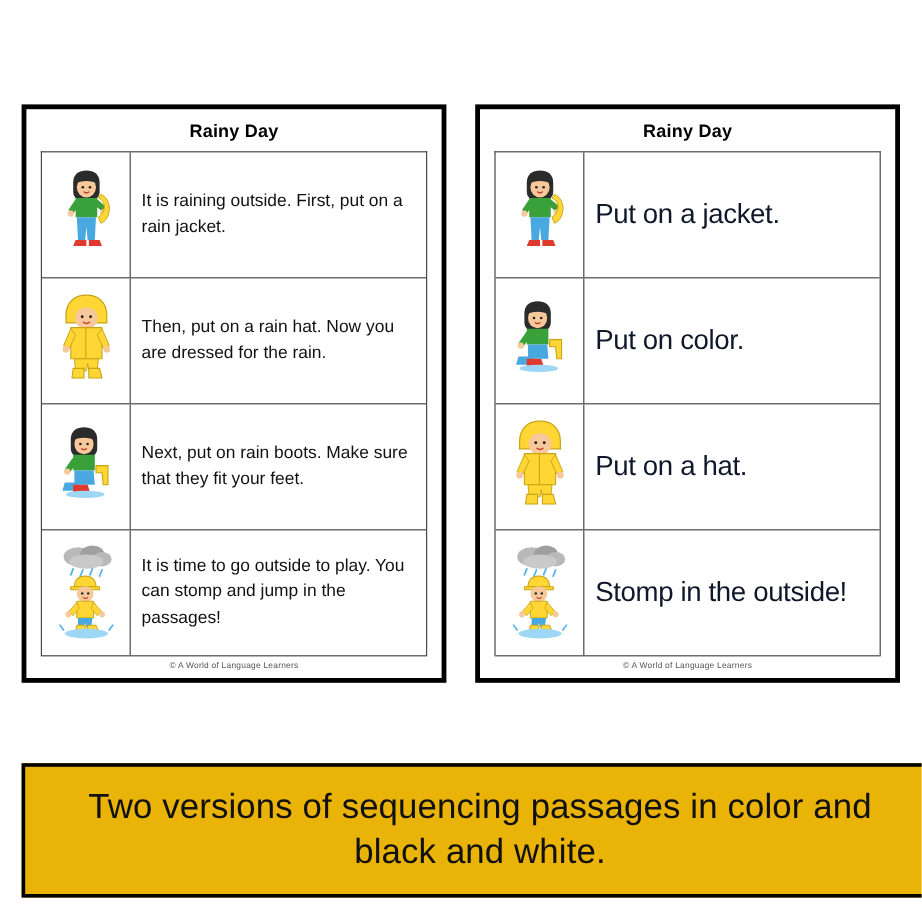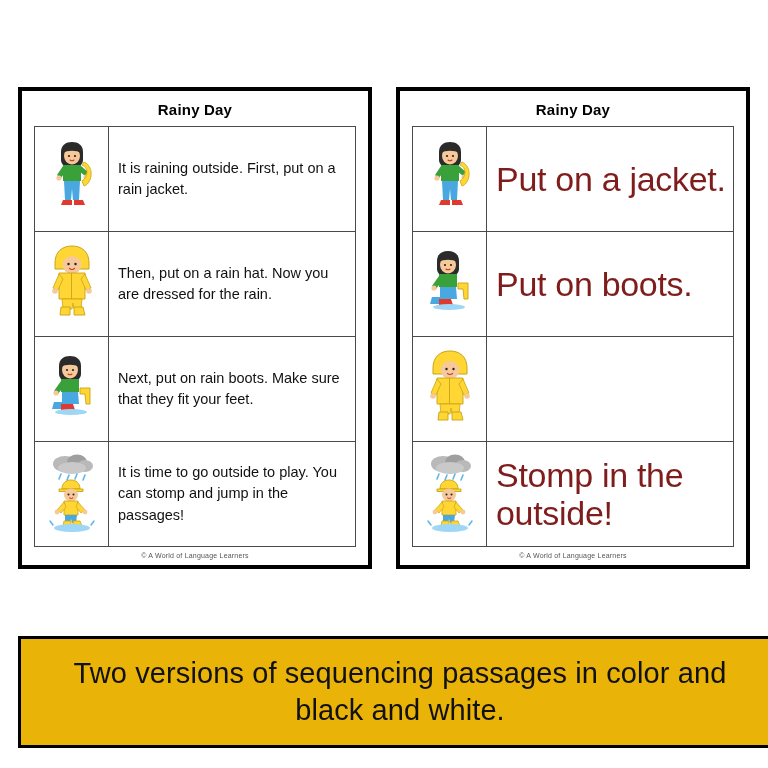--- a/index.html
+++ b/index.html
@@ -89,23 +89,23 @@
     padding: 4px 6px 4px 9px;
   }
 
   .passage-text {
     font-size: 14.5px;
     line-height: 1.45;
     color: #111111;
   }
 
   .simple-text {
-    font-size: 34px;
+    font-size: 23px;
     line-height: 1.12;
-    color: #7f1d1d;
+    color: #0f172a;
     letter-spacing: -0.3px;
   }
 
   .credit {
     text-align: center;
     font-size: 7px;
     color: #555555;
     padding-top: 5px;
     letter-spacing: 0.2px;
   }
@@ -328,21 +328,21 @@
               <path d="M20 27l-7 10 4 3 6-8z" fill="#3aa03a"></path>
               <circle cx="15" cy="39" r="2.6" fill="#f6c89a"></circle>
               <path d="M21 38h16l1 12H21z" fill="#4aa8e0"></path>
               <path d="M39 34h10v16h-4l-1-10h-5z" fill="#ffd633" stroke="#c8a415" stroke-width="0.9"></path>
               <path d="M13 48h12v7H11z" fill="#4aa8e0"></path>
               <path d="M20 50h12l2 6H20z" fill="#e03a2f"></path>
               <ellipse cx="30" cy="58" rx="16" ry="3" fill="#9ed7f5"></ellipse>
             </svg>
           </div>
           <div class="cell-txt">
-            <span class="simple-text">Put on boots.</span>
+            <span class="simple-text">Put on color.</span>
           </div>
         </div>
 
         <div class="trow">
           <div class="cell-img">
             <svg class="clip" width="60" height="82" viewBox="0 0 60 82" aria-hidden="true">
               <path d="M13 20c0-11 7-17 17-17s17 6 17 17v6H13z" fill="#ffd633" stroke="#c8a415" stroke-width="1"></path>
               <ellipse cx="30" cy="22" rx="9.5" ry="9" fill="#f6c89a"></ellipse>
               <circle cx="26.5" cy="21" r="1.2" fill="#222"></circle>
               <circle cx="33.5" cy="21" r="1.2" fill="#222"></circle>
@@ -350,20 +350,23 @@
               <path d="M17 30h26v26H17z" fill="#ffd633" stroke="#c8a415" stroke-width="0.9"></path>
               <path d="M29.5 30v26" stroke="#c8a415" stroke-width="0.9"></path>
               <path d="M17 31l-6 14 5 2 5-11z" fill="#ffd633" stroke="#c8a415" stroke-width="0.8"></path>
               <path d="M43 31l6 14-5 2-5-11z" fill="#ffd633" stroke="#c8a415" stroke-width="0.8"></path>
               <circle cx="13" cy="48" r="2.8" fill="#f6c89a"></circle>
               <circle cx="47" cy="48" r="2.8" fill="#f6c89a"></circle>
               <path d="M20 56h20l-1 10h-7l-1-6-1 6h-9z" fill="#ffd633" stroke="#c8a415" stroke-width="0.8"></path>
               <path d="M19 64h9v8h-10z" fill="#ffd633" stroke="#c8a415" stroke-width="0.9"></path>
               <path d="M32 64h9l2 8H32z" fill="#ffd633" stroke="#c8a415" stroke-width="0.9"></path>
             </svg>
+          </div>
+          <div class="cell-txt">
+            <span class="simple-text">Put on a hat.</span>
           </div>
         </div>
 
         <div class="trow">
           <div class="cell-img">
             <svg class="clip" width="62" height="86" viewBox="0 0 62 86" aria-hidden="true">
               <ellipse cx="24" cy="13" rx="12" ry="8" fill="#b9b9b9"></ellipse>
               <ellipse cx="36" cy="11" rx="10" ry="7.5" fill="#9f9f9f"></ellipse>
               <ellipse cx="44" cy="15" rx="8" ry="6" fill="#b9b9b9"></ellipse>
               <ellipse cx="31" cy="17" rx="14" ry="6" fill="#c9c9c9"></ellipse>

